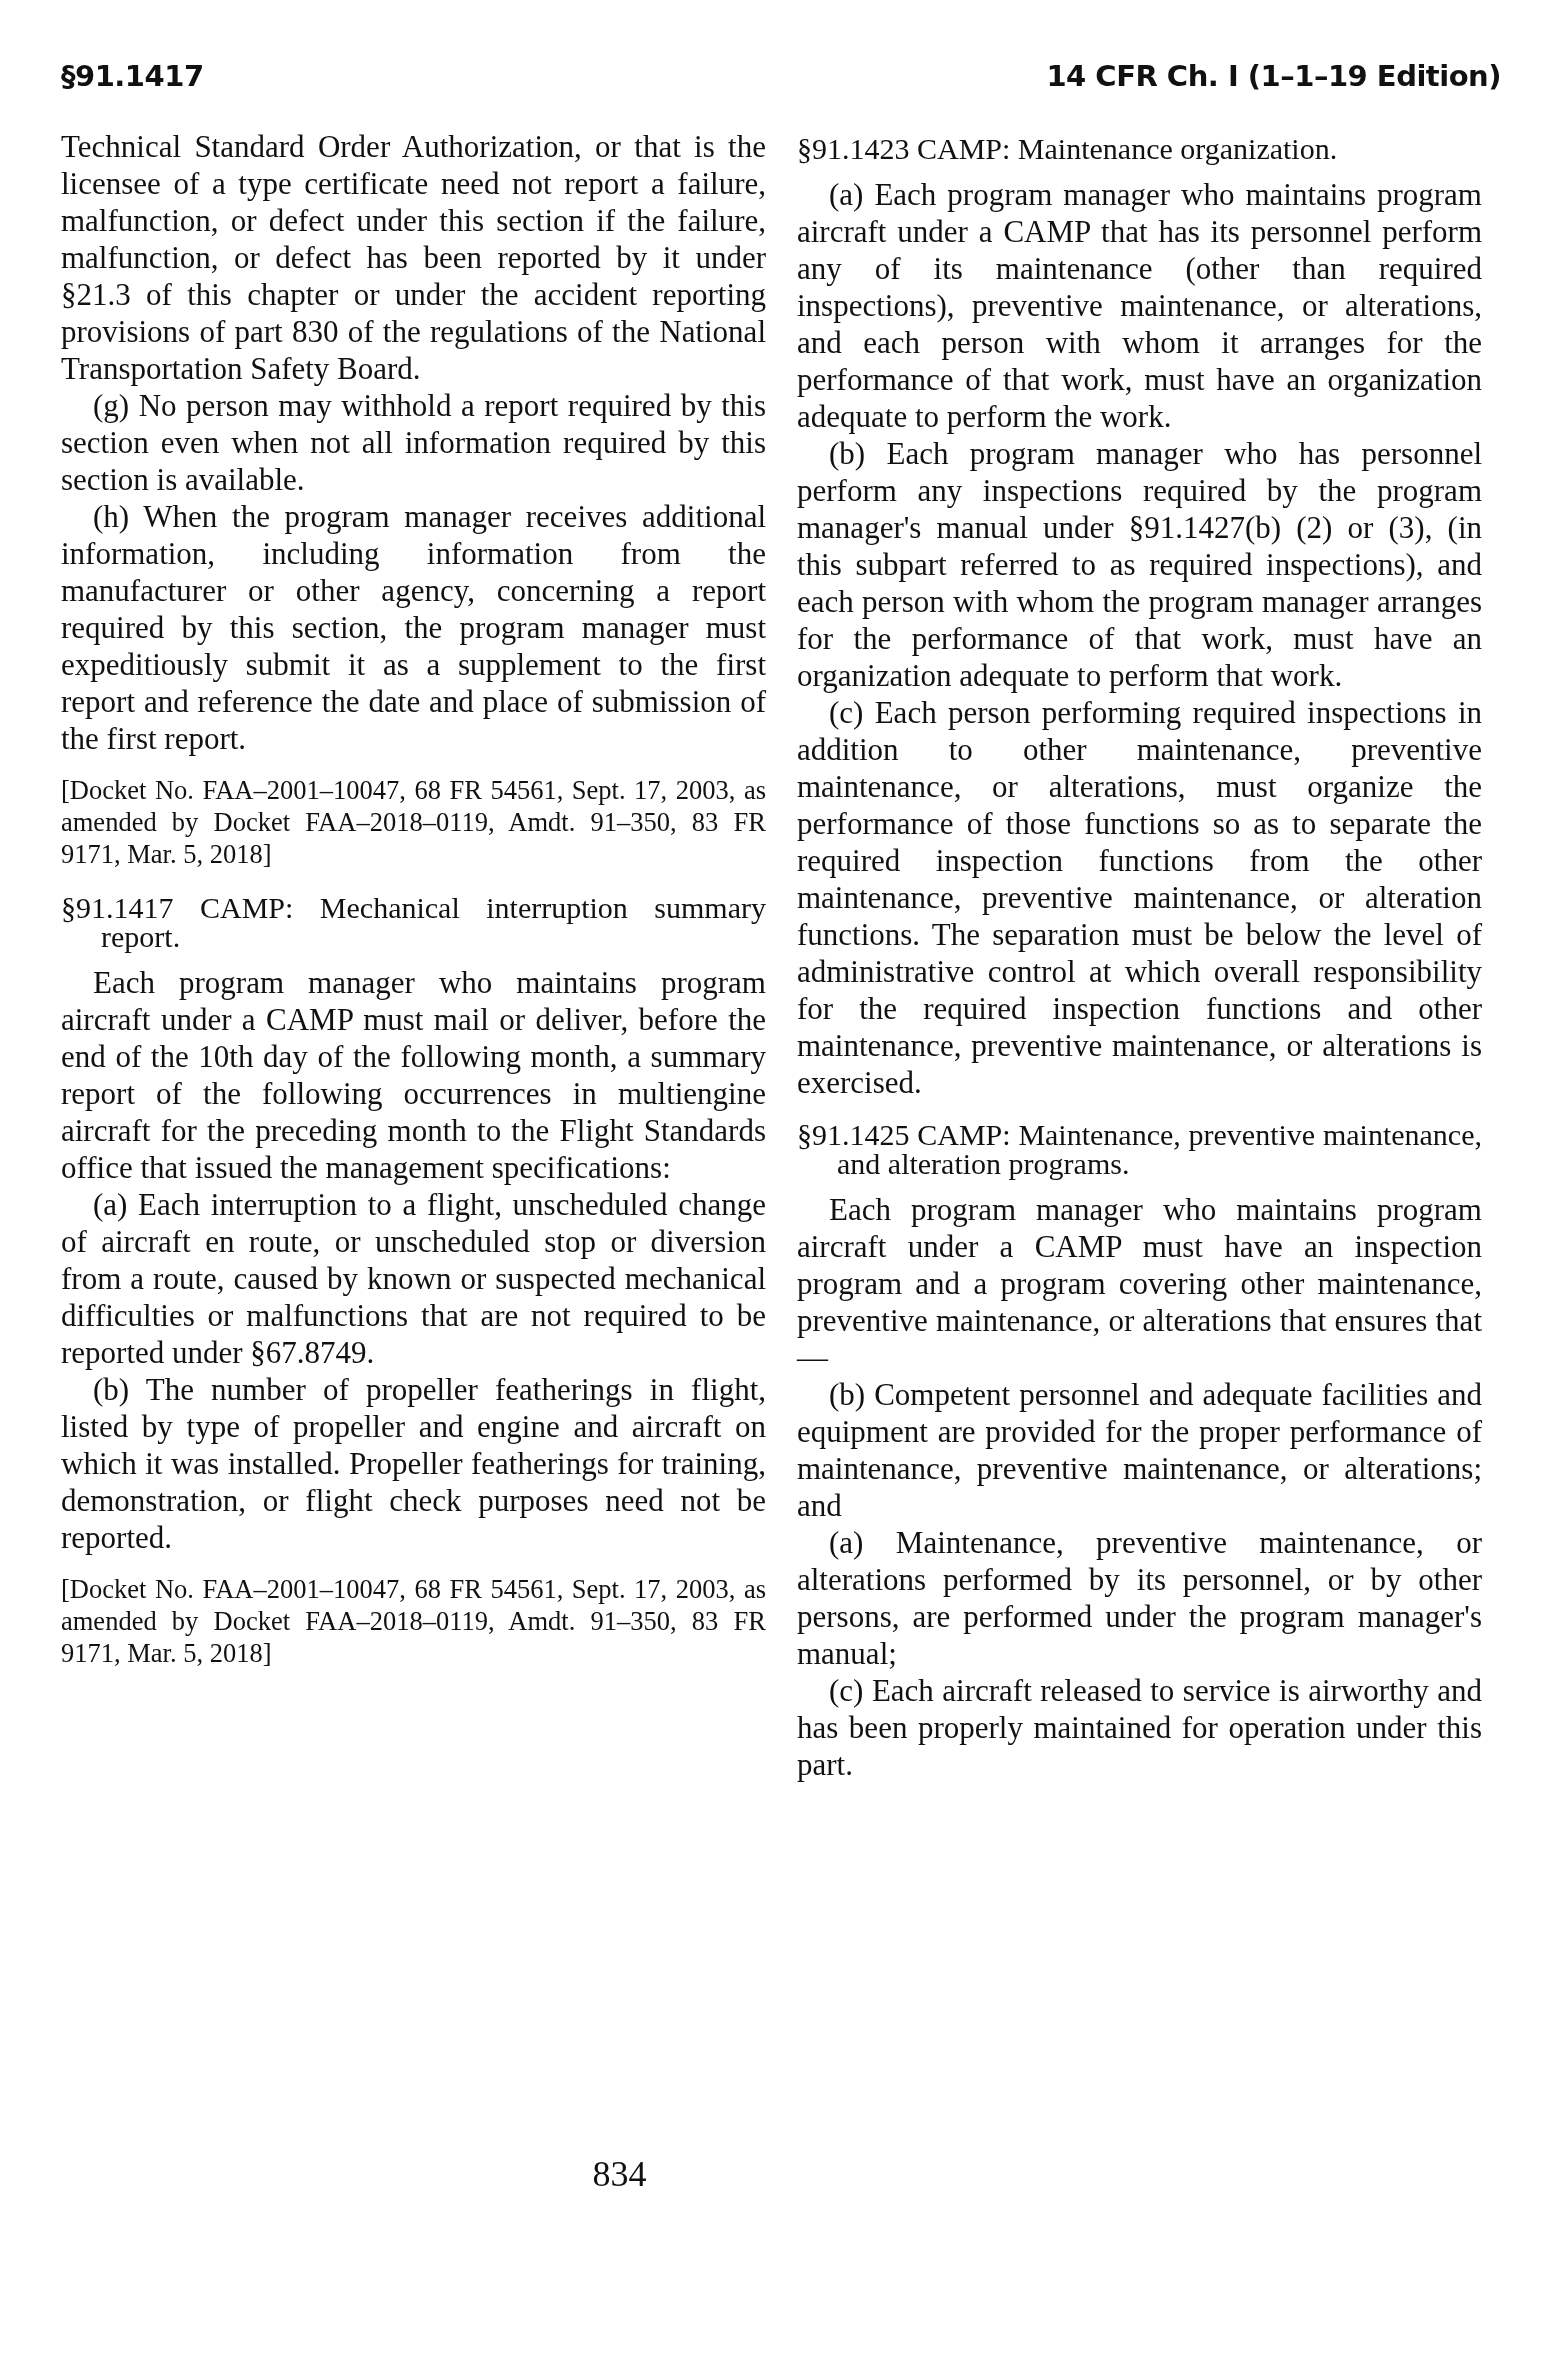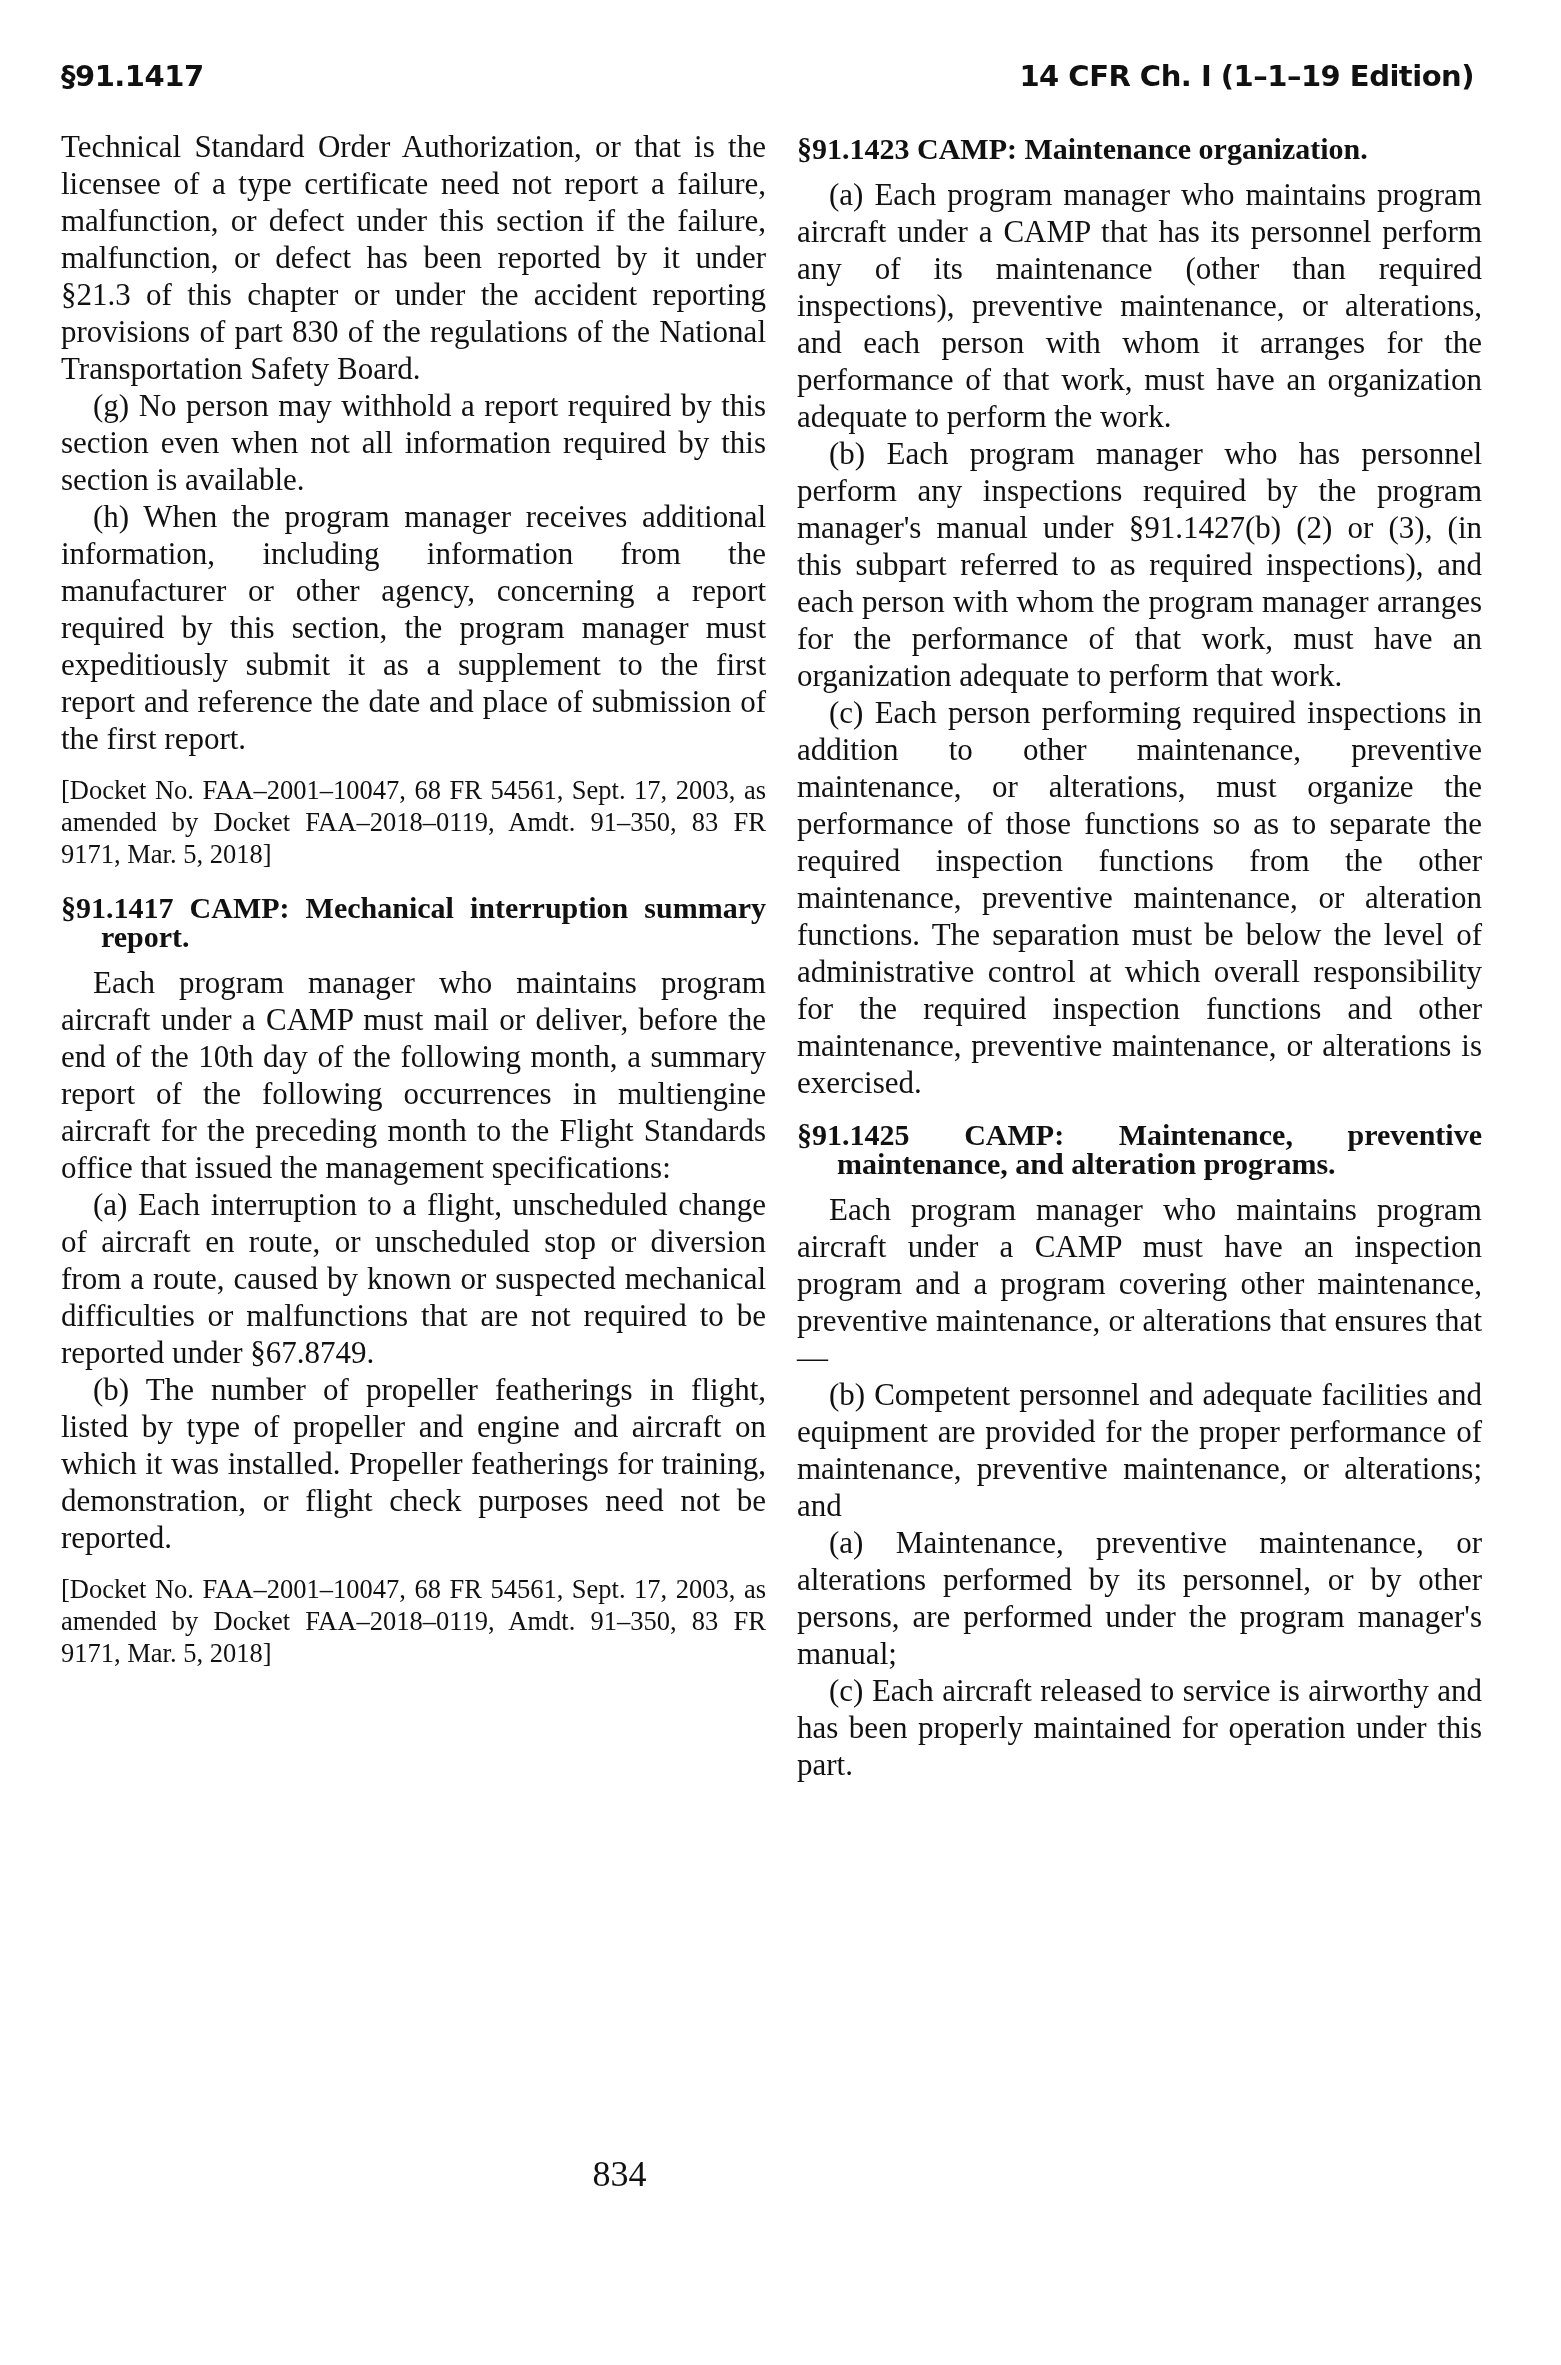--- a/index.html
+++ b/index.html
@@ -1,26 +1,26 @@
 <!DOCTYPE html>
 <html style="font-size:15px"><head>
 <meta charset="utf-8">
 <style>
   html, body { margin: 0; padding: 0; background: #ffffff; }
   body { width: 1561px; height: 2366px; position: relative; overflow: hidden; color: #111; }
   .header { position: absolute; top: 59px; left: 0; width: 1561px; height: 38px; }
   .header .left { position: absolute; left: 61px; top: 0; font-family: "DejaVu Sans", sans-serif; font-weight: bold; font-size: 29px; letter-spacing: -0.5px; }
-  .header .right { position: absolute; right: 87px; top: 0; font-family: "DejaVu Sans", sans-serif; font-weight: bold; font-size: 29px; letter-spacing: -0.5px; }
+  .header .right { position: absolute; right: 60px; top: 0; font-family: "DejaVu Sans", sans-serif; font-weight: bold; font-size: 29px; letter-spacing: -0.5px; }
   .col { position: absolute; top: 128px; width: 705px; font-family: "Liberation Serif", serif; font-size: 31px; line-height: 37px; text-align: justify; hyphens: none; }
   .col.left { left: 61px; }
   .col.right { left: 797px; width: 685px; }
   .p { margin: 0 0 0 0; text-indent: 32px; }
   .p.noindent { text-indent: 0; }
   .cite { font-size: 26.5px; line-height: 32px; margin: 17px 0 23px 0; text-indent: 0; }
-  .sec-head { font-weight: bold; font-size: 30px; line-height: 29px; margin: 19px 0 13.2px 0; padding-left: 40px; text-indent: -40px; text-align: justify; }
+  .sec-head { font-weight: normal; font-size: 30px; line-height: 29px; margin: 19px 0 13.2px 0; padding-left: 40px; text-indent: -40px; text-align: justify; }
   .sec-head.first { margin-top: 5.7px; }
   .footer { position: absolute; top: 2153px; left: 0; width: 1239px; text-align: center; font-family: "Liberation Serif", serif; font-size: 36px; }
 </style>
 </head>
 <body>
 
 <div class="header">
   <div class="left">§91.1417</div>
   <div class="right">14 CFR Ch. I (1–1–19 Edition)</div>
 </div>

